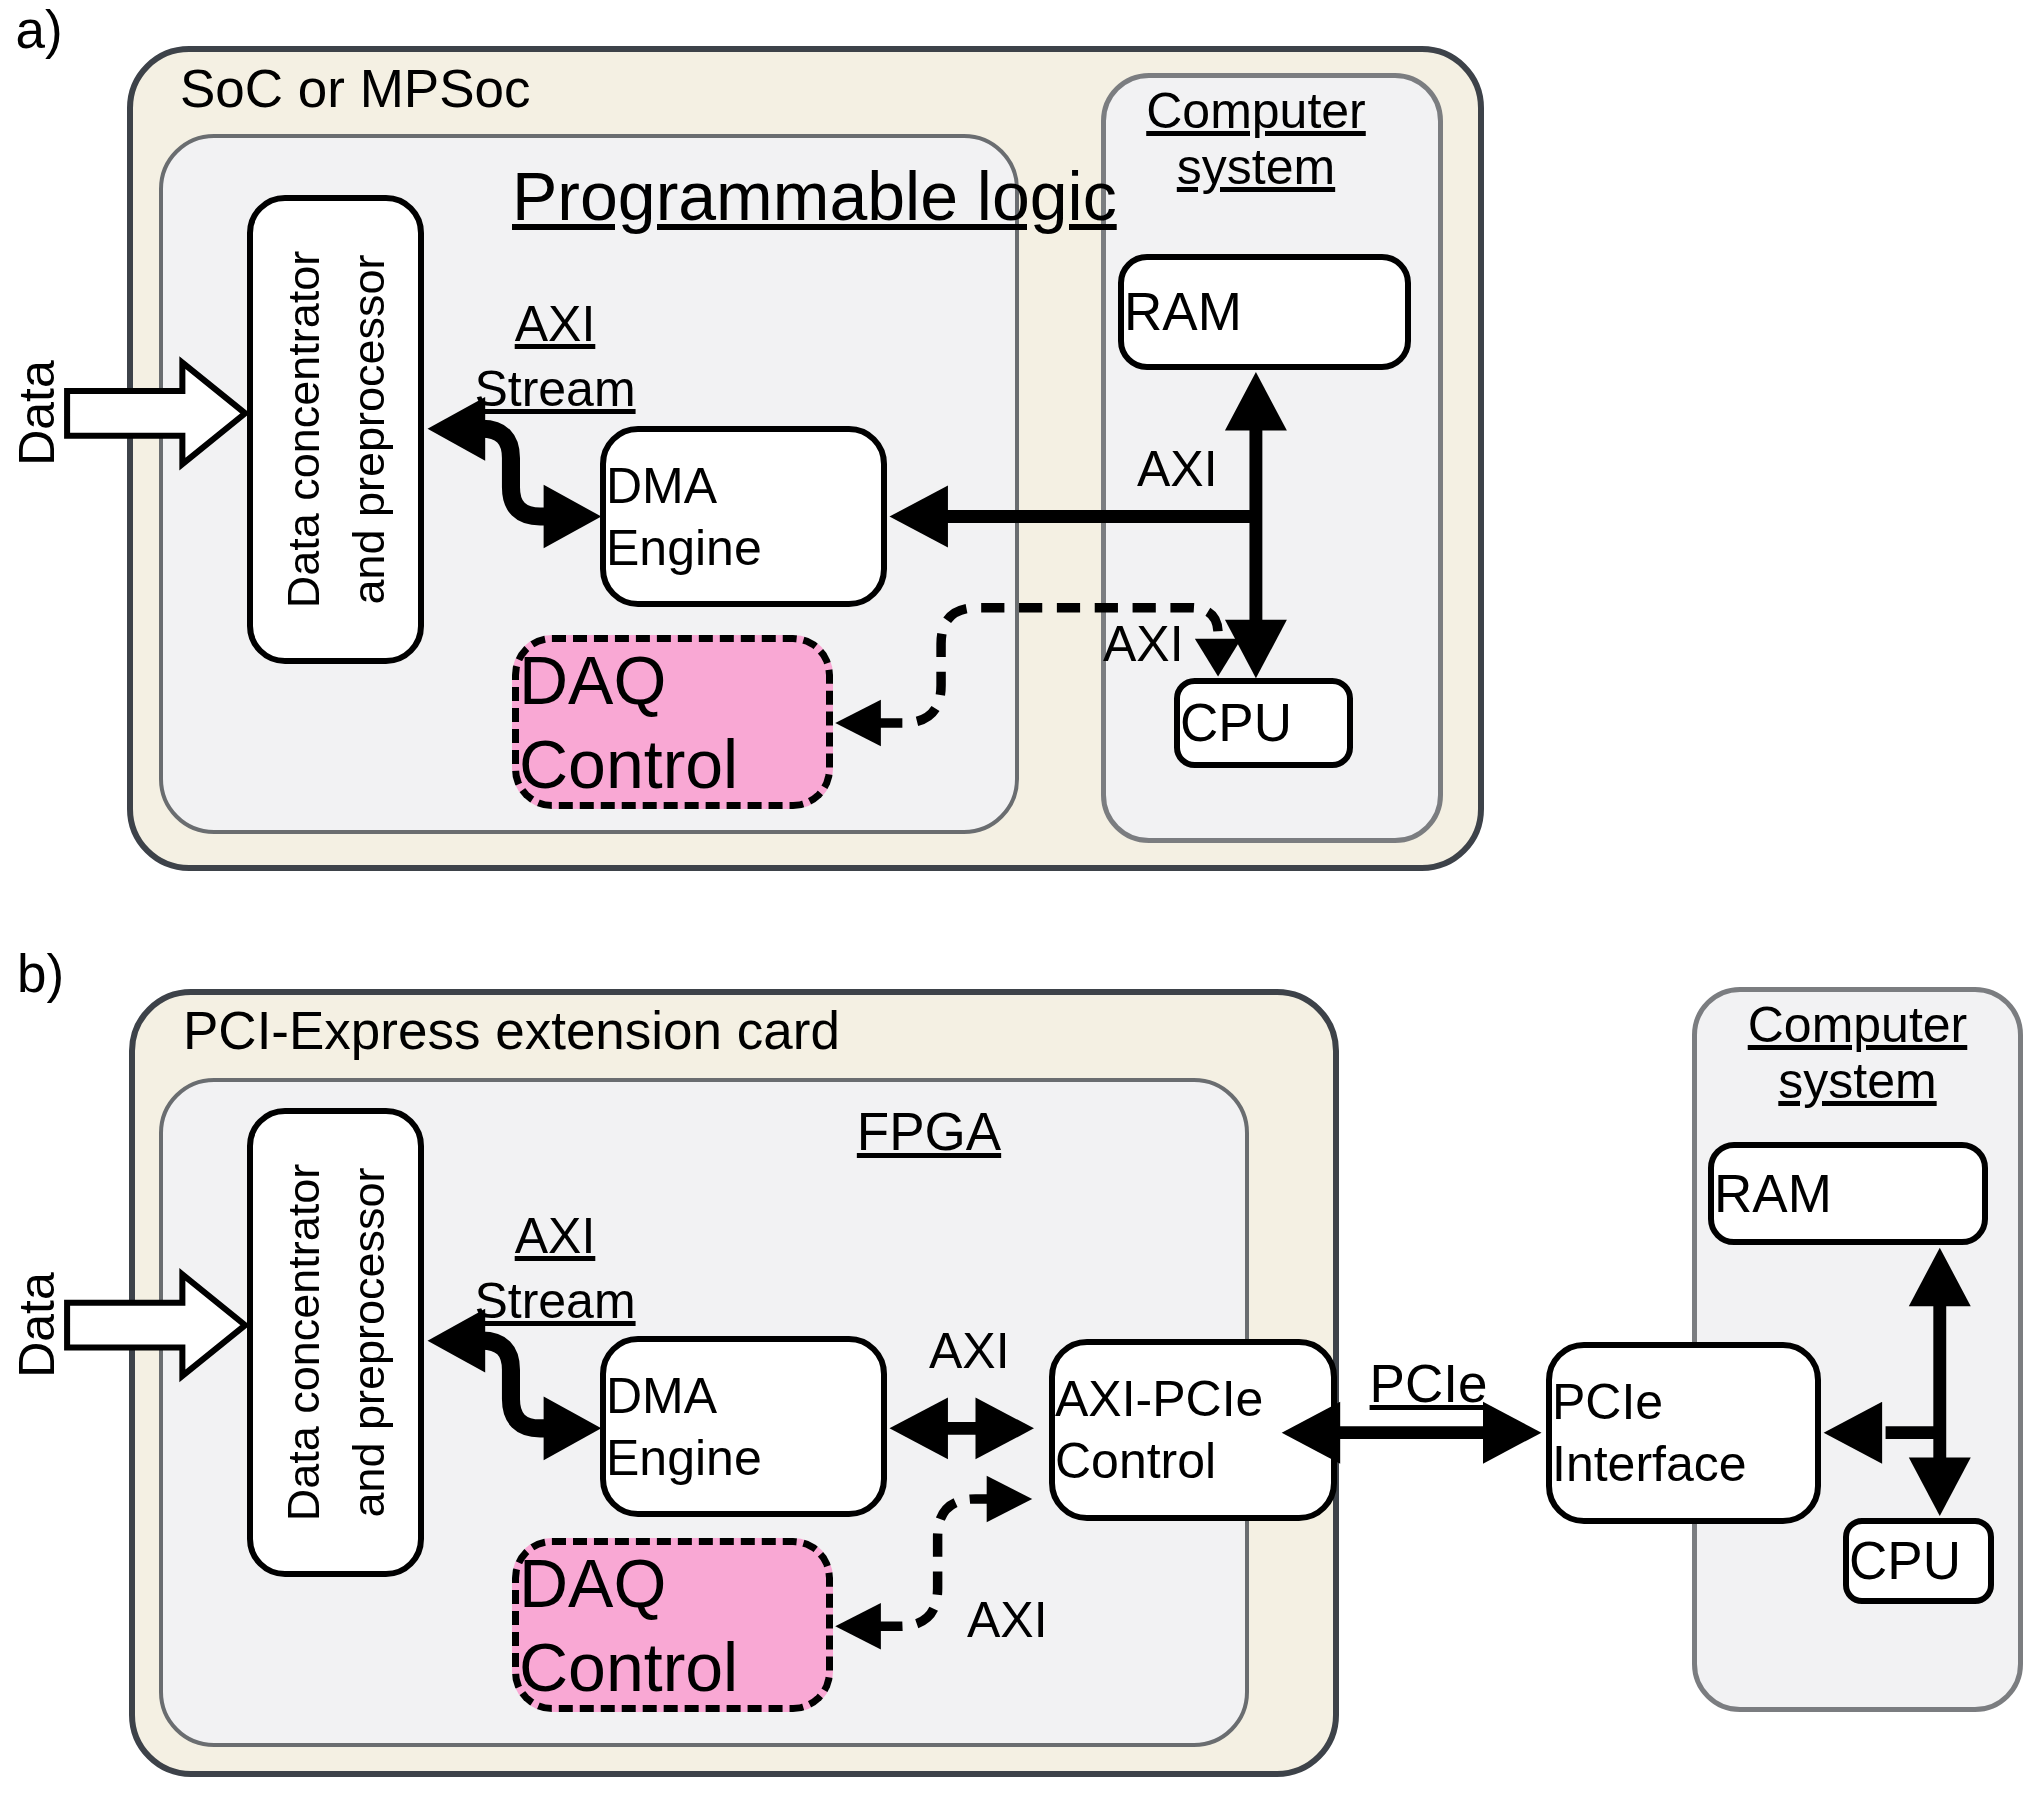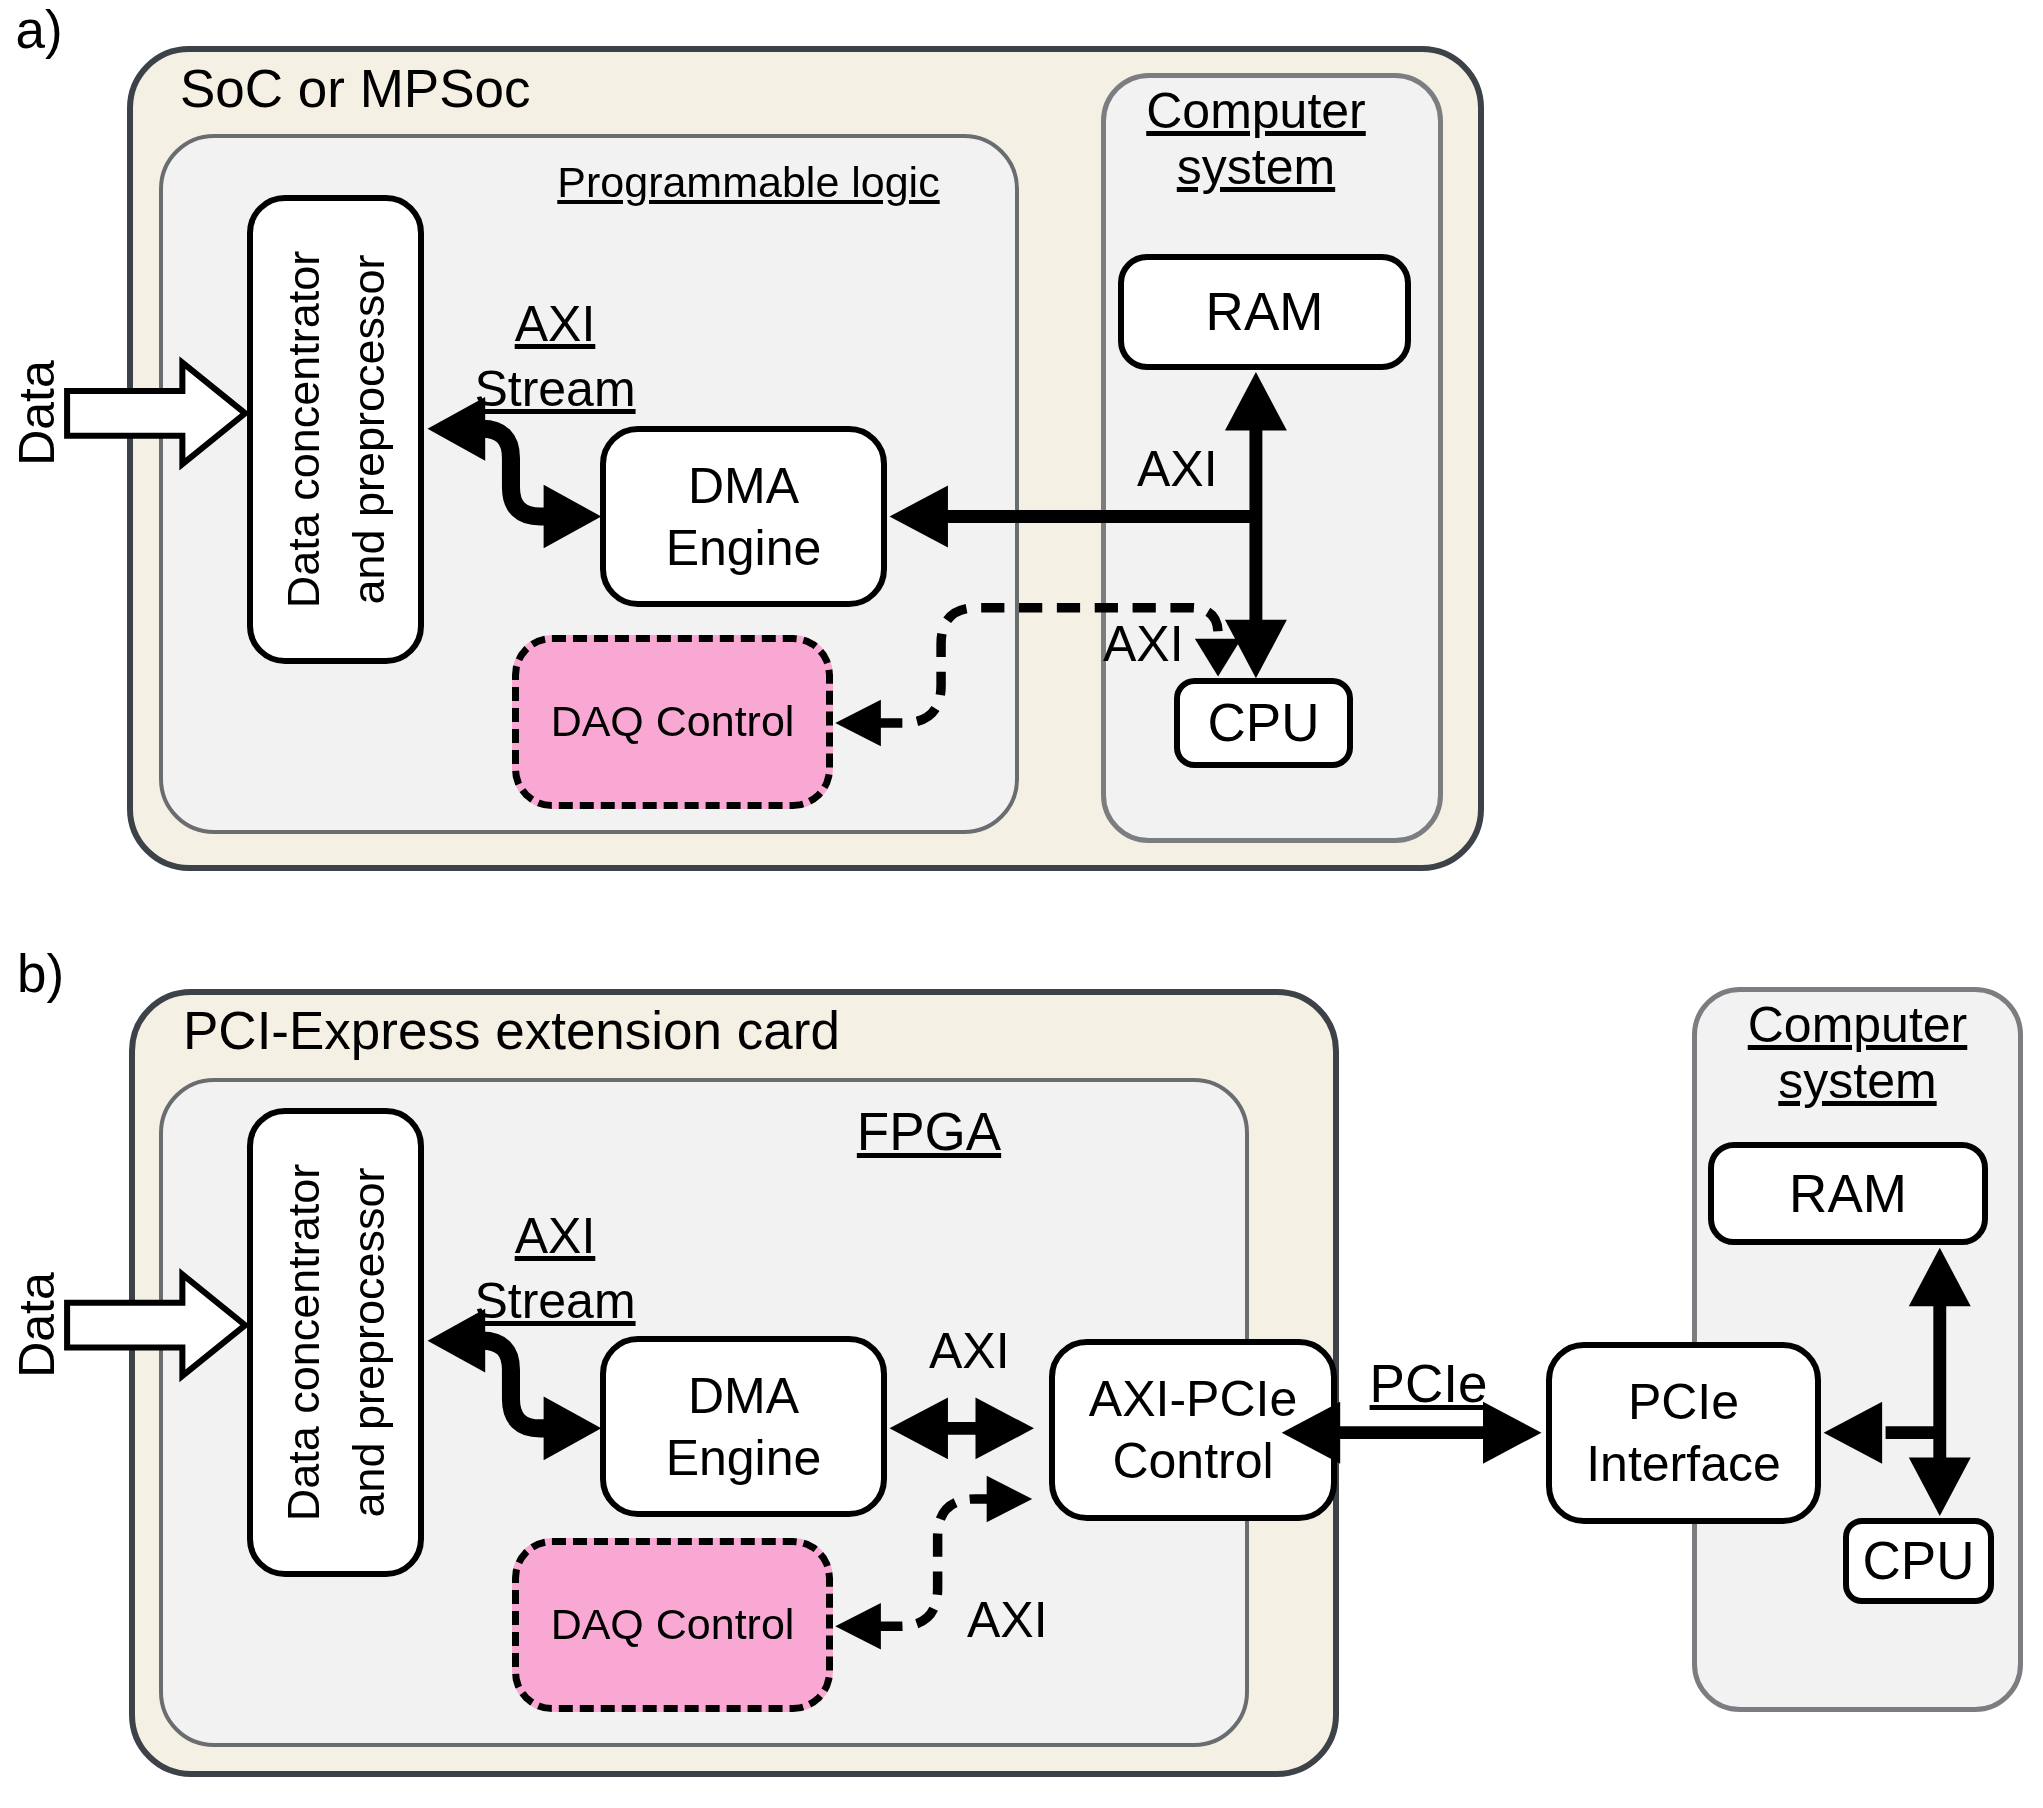--- a/index.html
+++ b/index.html
@@ -6,26 +6,26 @@
   #canvas{
     position:relative;width:2043px;height:1809px;background:#ffffff;overflow:hidden;
     font-family:"Liberation Sans",sans-serif;color:#000;
   }
   .bx{position:absolute;box-sizing:border-box;}
   .cream{background:#f4f0e3;border:6.9px solid #3d4249;border-radius:62px;}
   .gray{background:#f2f2f3;border:4.3px solid #6a6d70;border-radius:55px;}
   .compsys{background:#f2f2f3;border:5.2px solid #7b7d80;border-radius:48px;}
   .white{background:#ffffff;border:6px solid #000;border-radius:38px;}
   .dashedbox{background:#f9a8d4;border:7.7px dashed #000;border-radius:40px;}
-  .flexc{display:flex;flex-direction:column;align-items:center;justify-content:center;}
+  .flexc{display:flex;flex-direction:column;align-items:flex-start;justify-content:center;}
   .lbl{position:absolute;white-space:nowrap;line-height:1.12;}
   .ctr{text-align:center;white-space:nowrap;text-decoration:underline;}
   .f52{font-size:45px;}
   .f58{font-size:50px;}
-  .f60{font-size:43px;}
+  .f60{font-size:68px;}
   .f62{font-size:53px;}
   .line{line-height:1.24;}
   .vtext{position:absolute;transform:rotate(-90deg);transform-origin:center;text-align:center;}
   svg{position:absolute;left:0;top:0;}
   svg .shaft{fill:none;stroke:#000;}
   svg .head{fill:#000;stroke:none;}
 </style>
 </head>
 <body>
 

